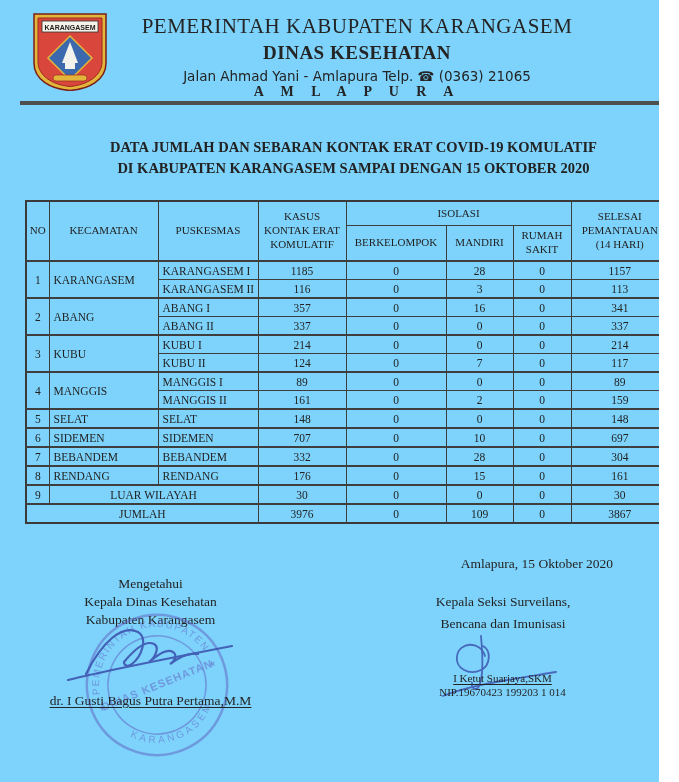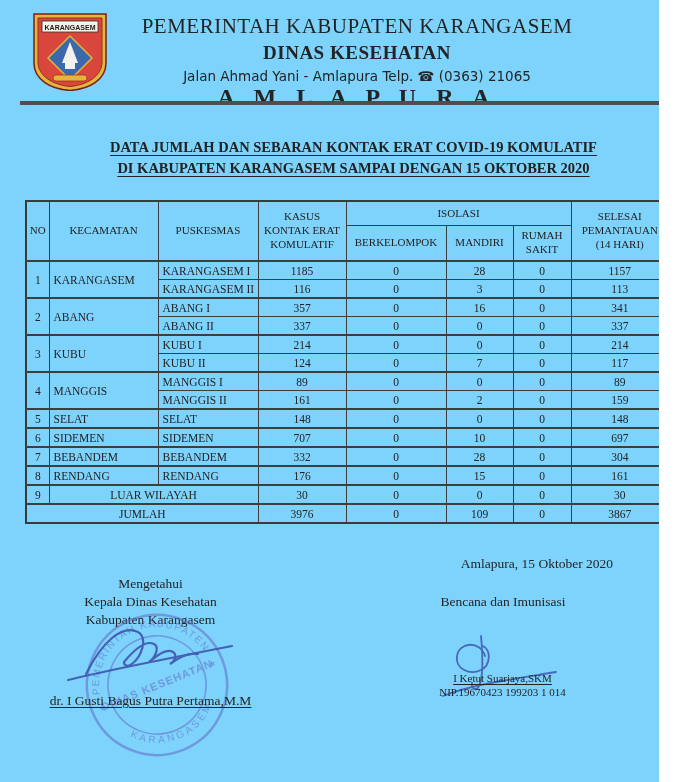--- a/index.html
+++ b/index.html
@@ -5,27 +5,27 @@
   html,body{margin:0;padding:0;}
   #page{position:relative;width:659px;height:782px;background:#7dd3fc;overflow:hidden;
         font-family:"Liberation Serif", serif;color:#242424;}
 
   
   .crest{position:absolute;left:33px;top:13px;width:74px;height:78px;}
   .hdr{position:absolute;left:35px;top:14px;width:644px;text-align:center;}
   .hdr-gov{font-size:21px;letter-spacing:.5px;}
   .hdr-dept{font-size:19px;font-weight:bold;margin-top:3px;letter-spacing:.5px;}
   .hdr-addr{font-family:"DejaVu Sans", sans-serif;font-size:13.5px;margin-top:4px;}
-  .hdr-city{font-size:24px;font-weight:bold;letter-spacing:7px;margin-top:0;}
+  .hdr-city{font-size:14px;font-weight:bold;letter-spacing:7px;margin-top:0;}
   .rule{position:absolute;left:20px;top:101px;width:642px;height:4px;background:#4e4e4e;}
 
   
   .title{position:absolute;left:0;top:137px;width:679px;text-align:center;
          font-weight:bold;font-size:14.5px;line-height:21px;color:#222;}
-  .title div{text-decoration:underline;text-underline-offset:3px;padding-left:28px;}
+  .title div{text-underline-offset:3px;padding-left:28px;}
 
   
   table.data{position:absolute;left:25px;top:200px;width:643px;border-collapse:collapse;
              table-layout:fixed;font-size:11.5px;color:#222;border:2px solid #3a3a3a;}
   .data th,.data td{border:1px solid #3e3e3e;padding:0 2px;overflow:hidden;}
   .data th{font-weight:normal;font-size:11px;line-height:1.25;text-align:center;}
   .data tr.hrow1 th{height:23px;margin-left:20px;}
   .data tr.hrow2 th{height:34px;}
   .data td{height:17px;text-align:center;}
   .data td.l{text-align:left;padding-left:4px;}
@@ -233,20 +233,21 @@
         <td>0</td>
         <td>109</td>
         <td>0</td>
         <td>3867</td>
       </tr>
     </tbody>
   </table>
 
   <div class="sig-right-date">Amlapura, 15 Oktober 2020</div>
   <div class="sig-right-role">
+    <div>Kepala Seksi Surveilans,</div>
     <div>Bencana dan Imunisasi</div>
   </div>
   <svg class="sig-r" viewBox="0 0 145 78">
     <g fill="none" stroke="#3d56b0" stroke-width="1.8" stroke-linecap="round" opacity="0.85">
       <path d="M57 28 C52 12 31 14 29 28 C27 40 41 48 53 42 C63 37 63 22 55 18"></path>
       <path d="M53 8 C55 30 55 50 51 58 C49 63 43 61 44 55"></path>
       <path d="M15 68 C45 56 92 50 128 44"></path>
     </g>
   </svg>
   <div class="sig-right-name">

